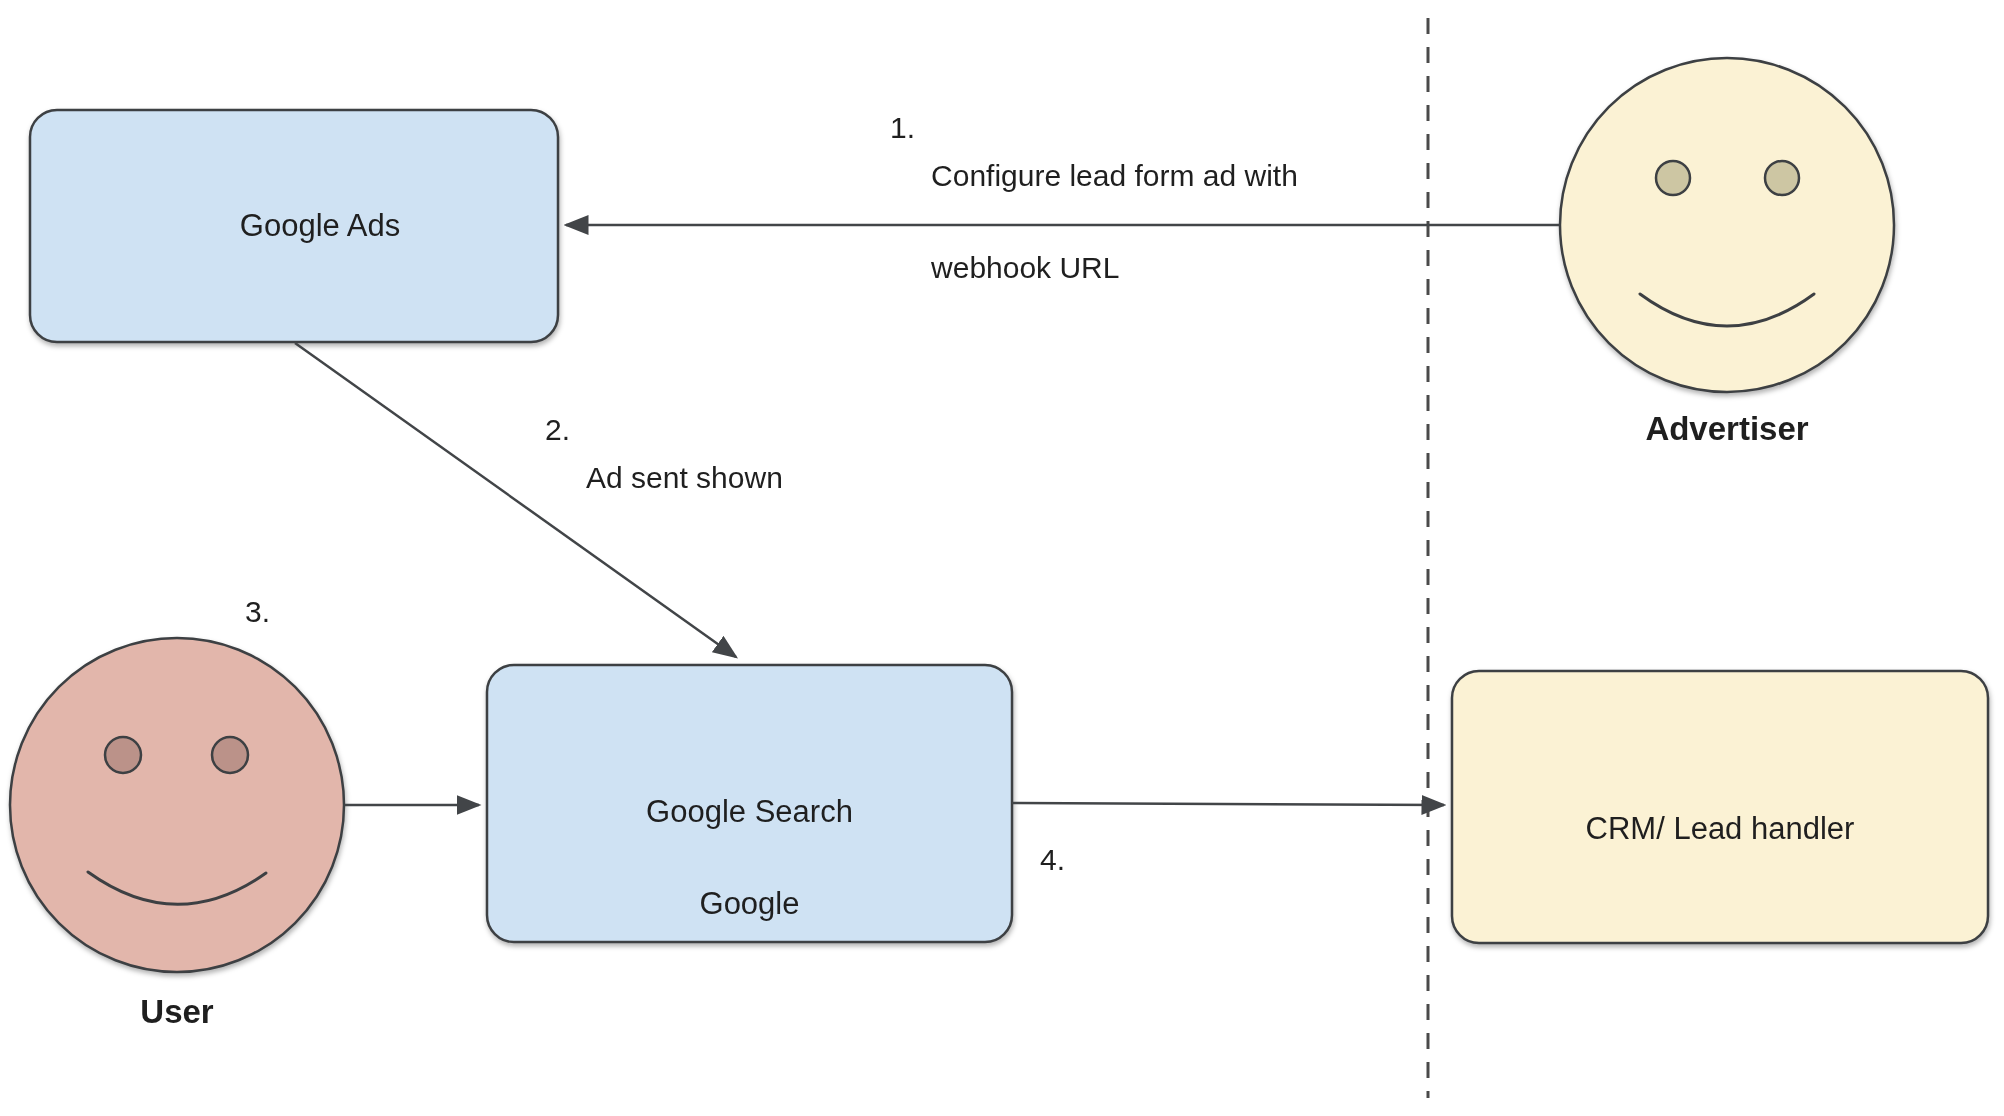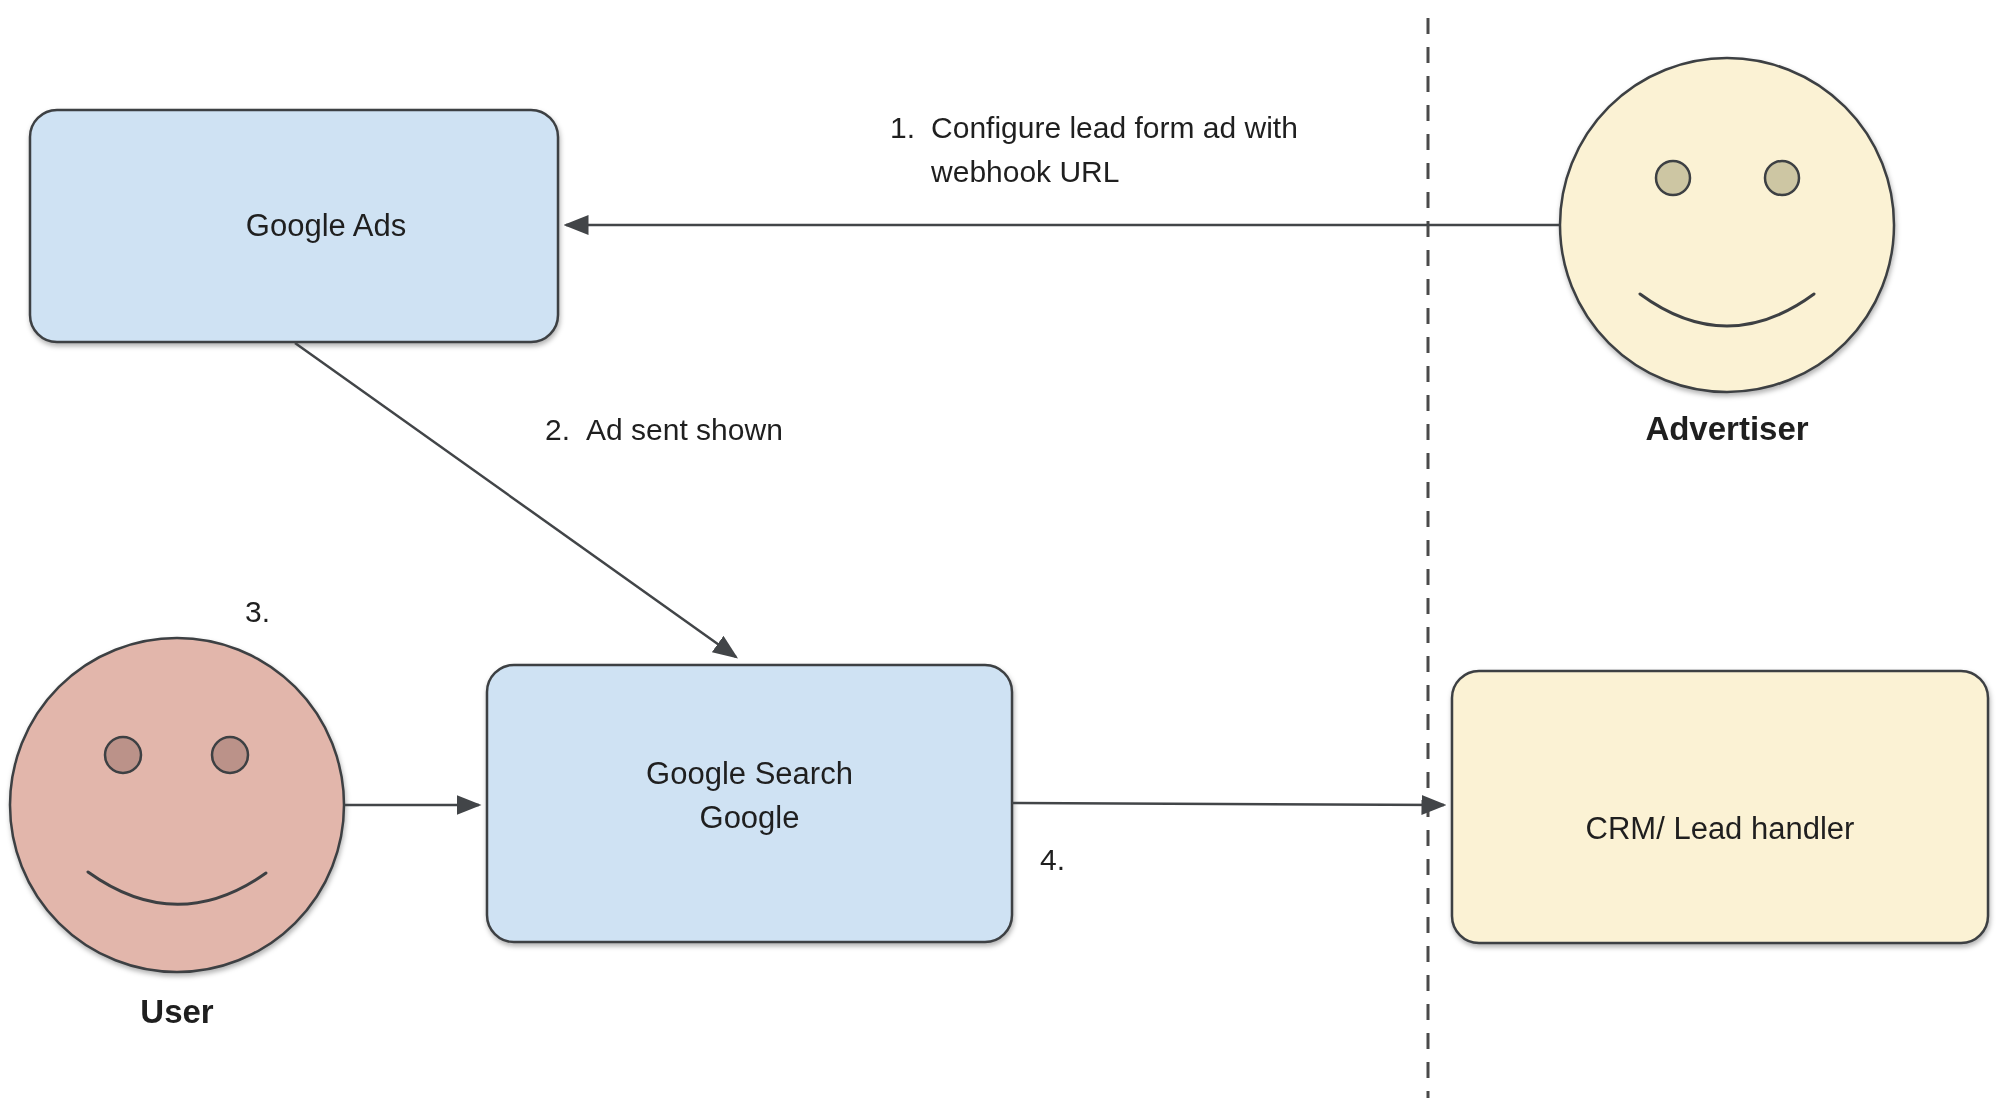--- a/index.html
+++ b/index.html
@@ -24,21 +24,21 @@
     display: flex; align-items: center; justify-content: center;
     text-align: center; font-size: 31px; line-height: 44px;
   }
   .actor-label {
     text-align: center; font-weight: bold; font-size: 33px;
   }
   .step {
     display: flex; gap: 16px; font-size: 30px; line-height: 44px;
     white-space: nowrap;
   }
-  .step-line { display: block; }
+  .step-line { display: block; margin-top: 48px; }
 </style>
 </head>
 <body>
 
 <div class="canvas">
 
   <svg class="layer" width="2004" height="1116" viewBox="0 0 2004 1116">
     <defs>
       <marker id="arrowhead" markerWidth="10" markerHeight="8" refX="9" refY="4" orient="auto" markerUnits="strokeWidth">
         <path d="M0,0 L10,4 L0,8 Z" fill="#424548"></path>
@@ -66,23 +66,23 @@
       <circle class="shape" cx="230" cy="755" r="18" fill="#bb9289"></circle>
       <path class="smile" d="M 88 872 Q 177 936 266 873"></path>
     </g>
 
     <line class="edge" x1="1559" y1="225" x2="566" y2="225" marker-end="url(#arrowhead)"></line>
     <line class="edge" x1="295" y1="343" x2="736" y2="657" marker-end="url(#arrowhead)"></line>
     <line class="edge" x1="345" y1="805" x2="479" y2="805" marker-end="url(#arrowhead)"></line>
     <line class="edge" x1="1012" y1="803" x2="1444" y2="805" marker-end="url(#arrowhead)"></line>
   </svg>
 
-  <div class="overlay node-label" style="left:30px; top:110px; width:528px; height:232px;padding-left:32px;">Google Ads</div>
+  <div class="overlay node-label" style="left:24px; top:110px; width:528px; height:232px;padding-left:32px;">Google Ads</div>
 
-  <div class="overlay node-label" style="left:487px; top:665px; width:525px; height:261px;">
+  <div class="overlay node-label" style="left:487px; top:665px; width:525px; height:261px;align-items:flex-end;">
     <div>
       <span class="step-line">Google Search</span>
       <span class="step-line">Google</span>
     </div>
   </div>
 
   <div class="overlay node-label" style="left:1452px; top:671px; width:536px; height:316px;">CRM/ Lead handler</div>
 
   <div class="overlay actor-label" style="left:1557px; top:410px; width:340px;">Advertiser</div>
 

